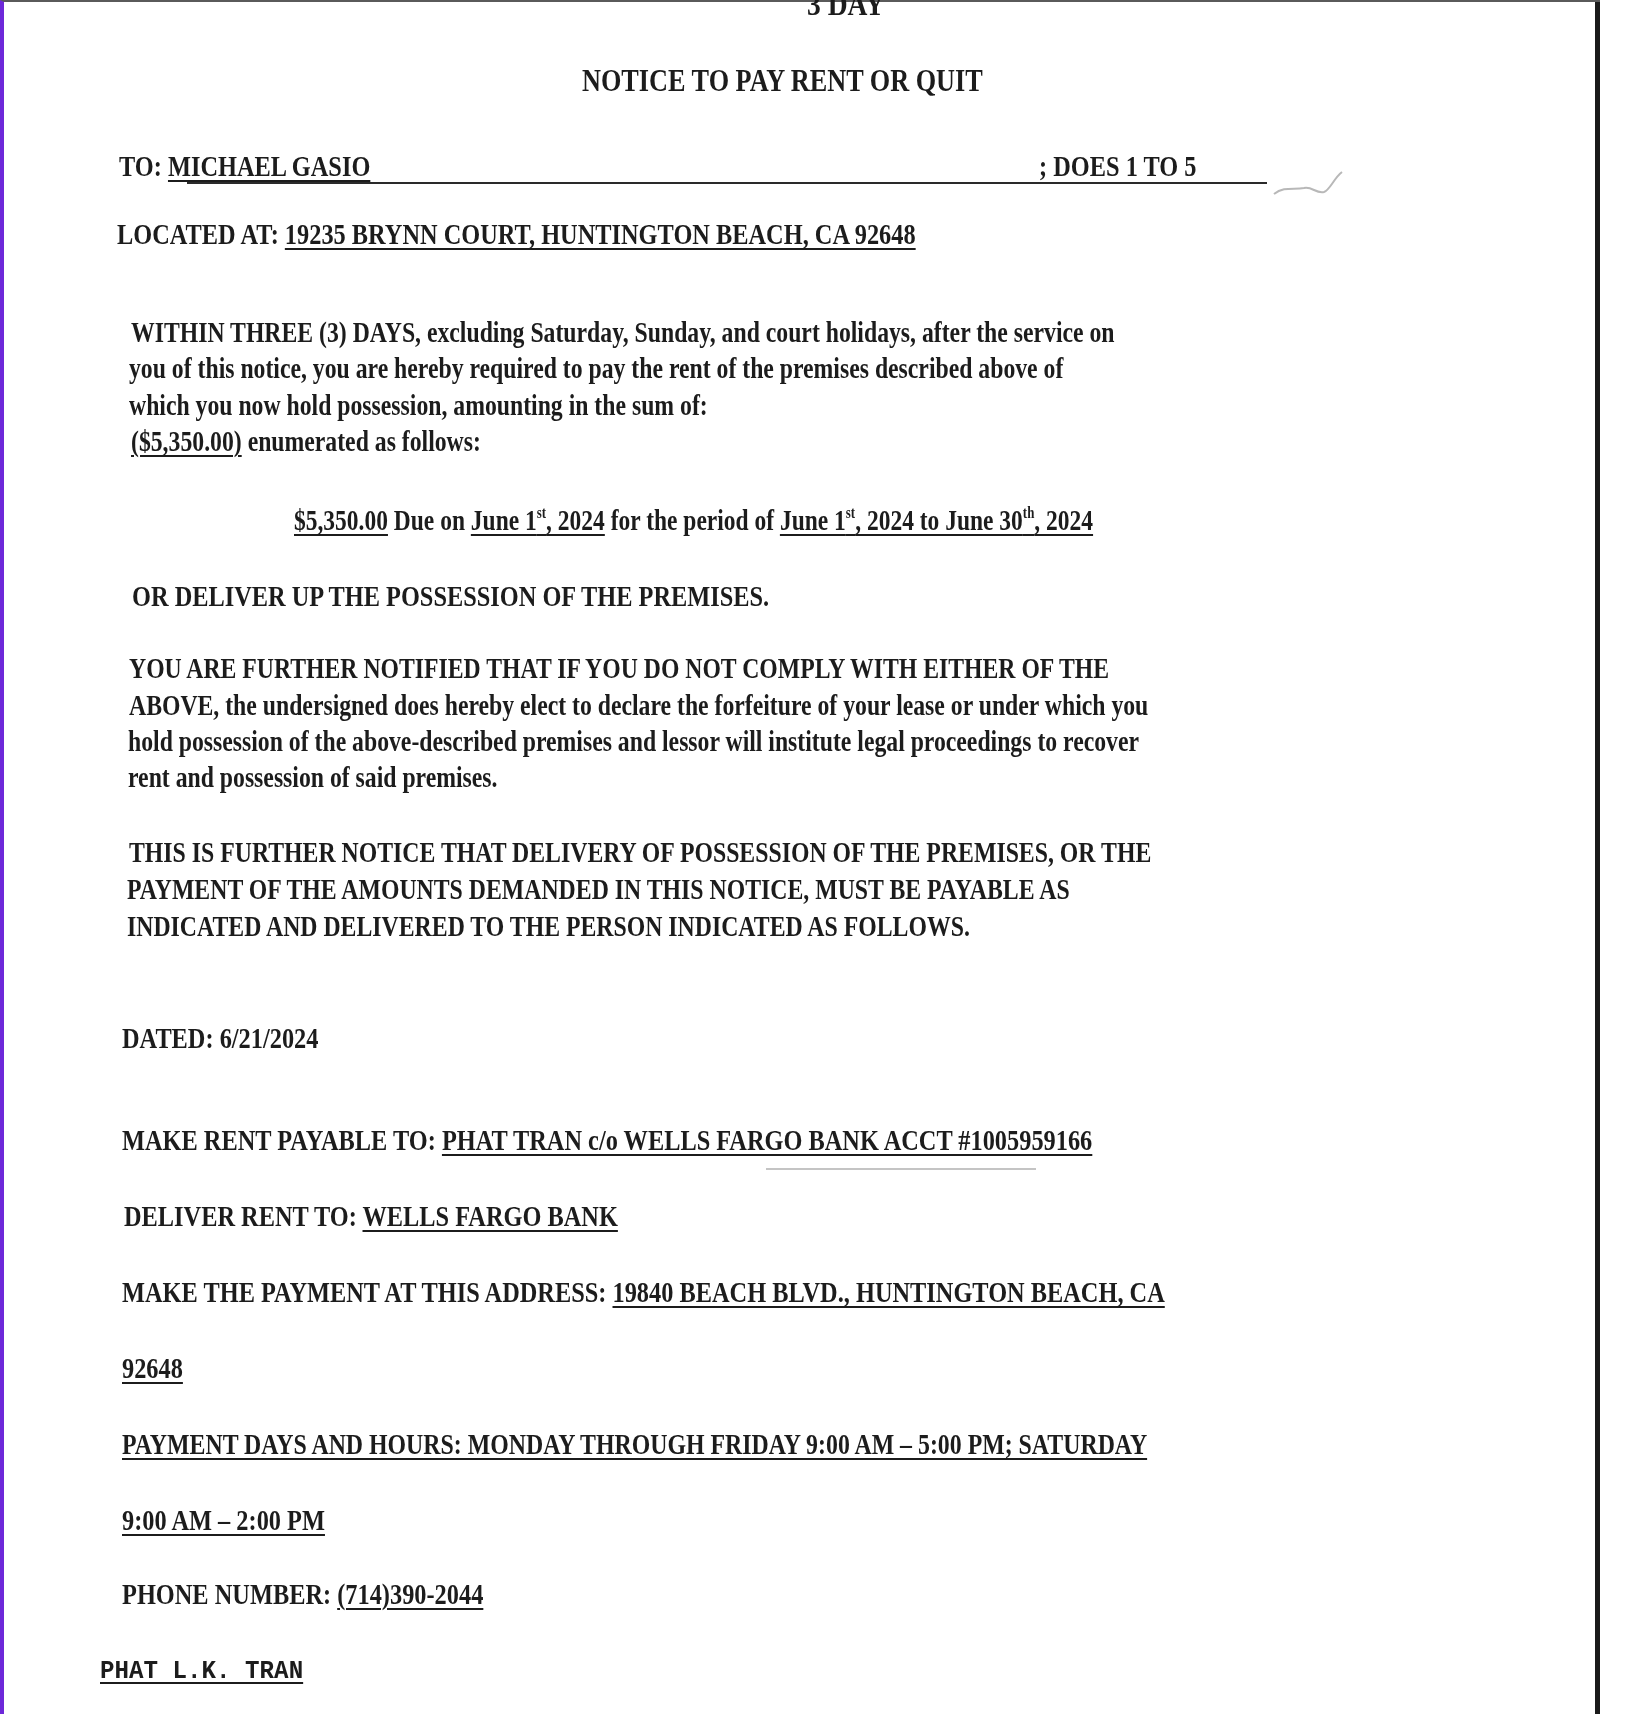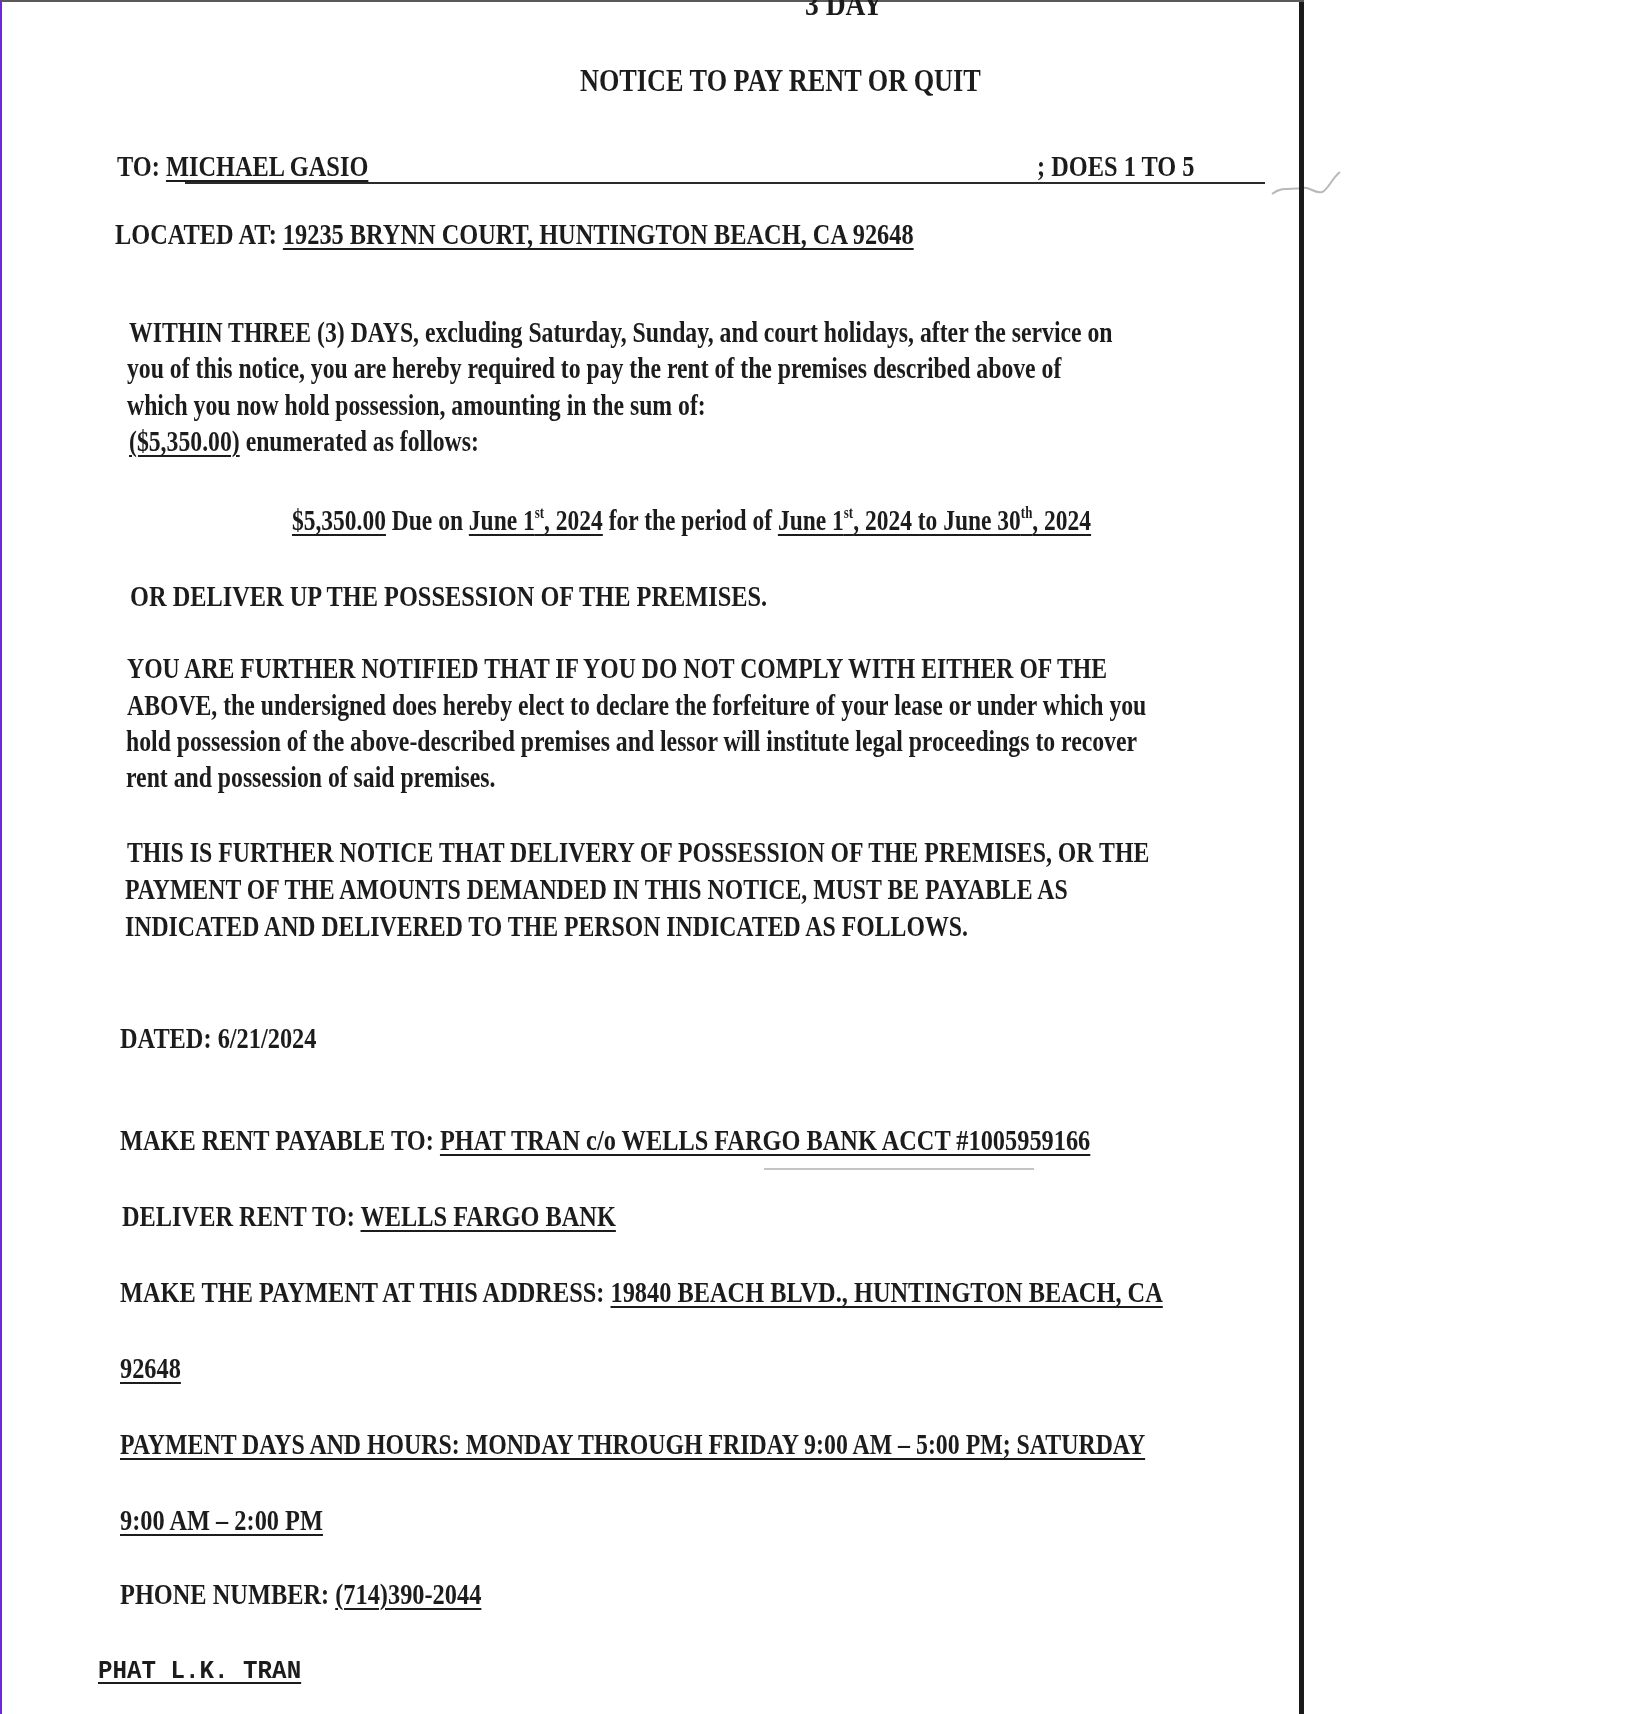--- a/index.html
+++ b/index.html
@@ -12,26 +12,26 @@
     height: 1714px;
     position: relative;
     overflow: hidden;
     font-family: "Liberation Serif", "DejaVu Serif", serif;
     color: #1c1c1c;
   }
   .page {
     position: absolute;
     left: 0;
     top: 0;
-    width: 1304px;
+    width: 1600px;
     height: 1714px;
     background: #ffffff;
     box-sizing: border-box;
     border-top: 2px solid #5a5a5a;
-    border-left: 2px solid #6d28d9;
+    border-left: 4px solid #6d28d9;
   }
   .right-edge {
     position: absolute;
     right: 0;
     top: 0;
     width: 5px;
     height: 1714px;
     background: #1a1a1a;
   }
   .line {

